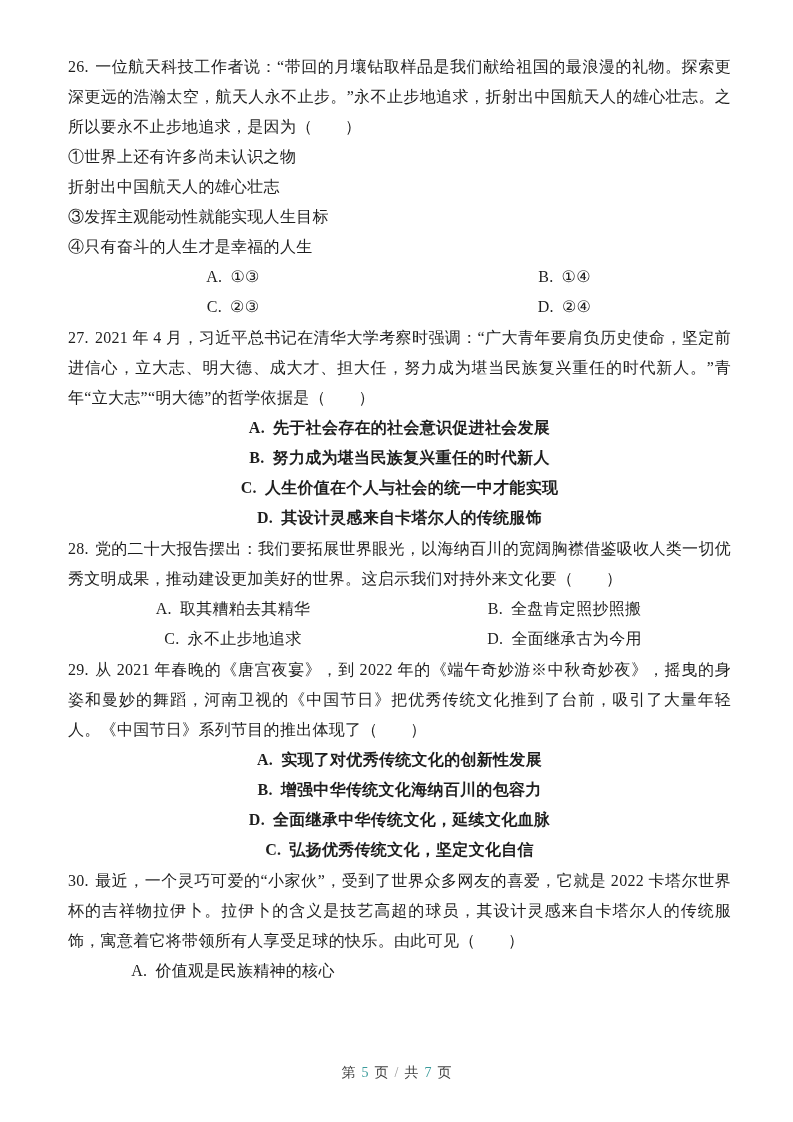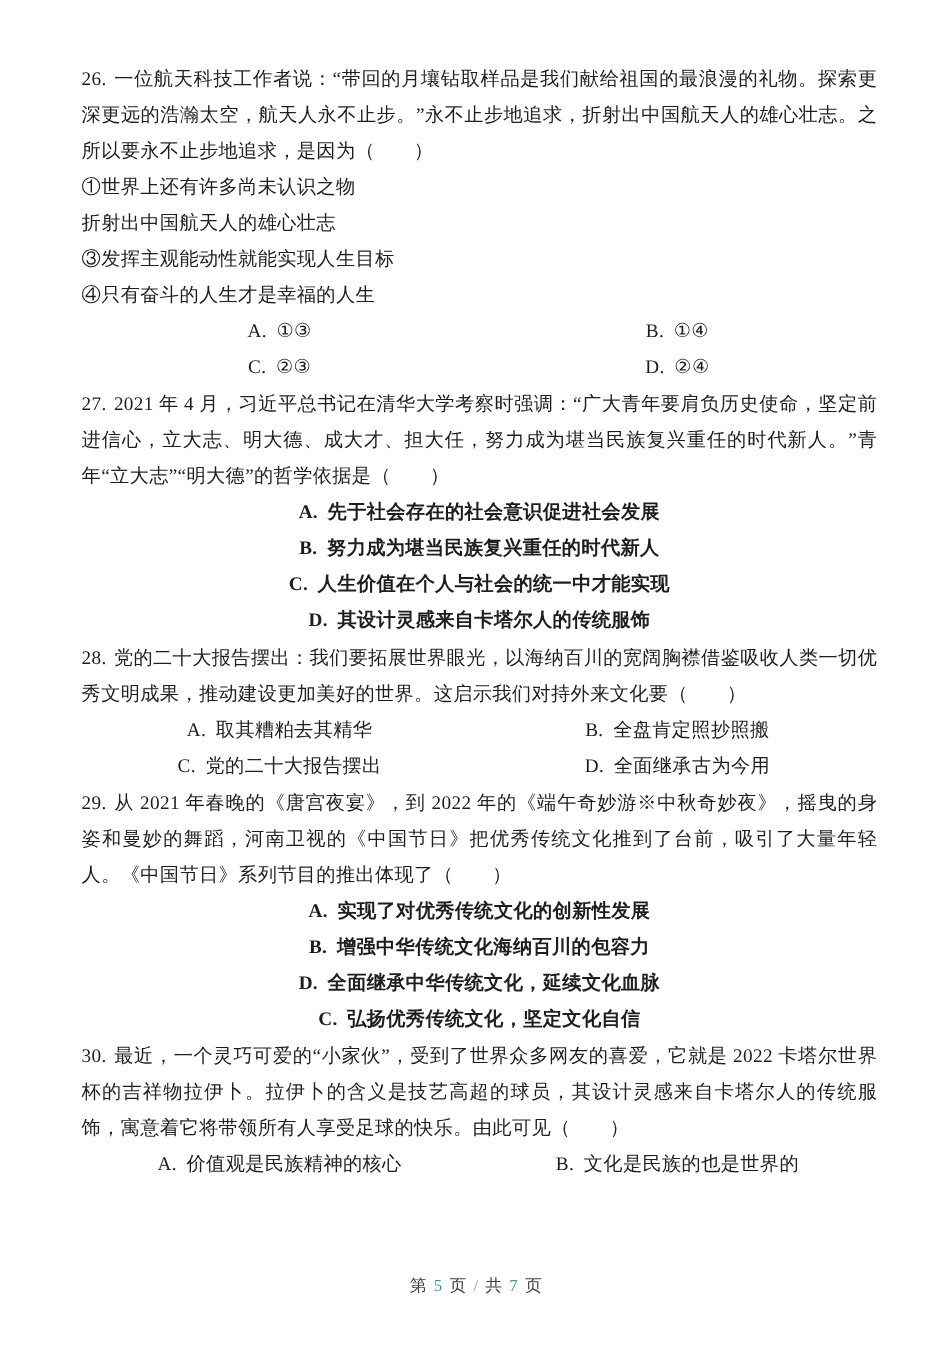--- a/index.html
+++ b/index.html
@@ -100,40 +100,39 @@
       <span class="opt"><span class="opt-label">C.</span><span class="opt-text">人生价值在个人与社会的统一中才能实现</span></span>
       <span class="opt"><span class="opt-label">D.</span><span class="opt-text">其设计灵感来自卡塔尔人的传统服饰</span></span>
     </div>
   </section>
 
   <section class="question">
     <p class="stem"><span class="qnum">28.</span><span>党的二十大报告摆出：我们要拓展世界眼光，以海纳百川的宽阔胸襟借鉴吸收人类一切优秀文明成果，推动建设更加美好的世界。这启示我们对持外来文化要（　　）</span></p>
     <div class="opts-grid">
       <span class="opt"><span class="opt-label">A.</span><span class="opt-text">取其糟粕去其精华</span></span>
       <span class="opt"><span class="opt-label">B.</span><span class="opt-text">全盘肯定照抄照搬</span></span>
-      <span class="opt"><span class="opt-label">C.</span><span class="opt-text">党的二十大报告摆出</span></span>
+      <span class="opt"><span class="opt-label">C.</span><span class="opt-text">永不止步地追求</span></span>
       <span class="opt"><span class="opt-label">D.</span><span class="opt-text">全面继承古为今用</span></span>
     </div>
   </section>
 
   <section class="question">
     <p class="stem"><span class="qnum">29.</span><span>从 2021 年春晚的《唐宫夜宴》，到 2022 年的《端午奇妙游※中秋奇妙夜》，摇曳的身姿和曼妙的舞蹈，河南卫视的《中国节日》把优秀传统文化推到了台前，吸引了大量年轻人。《中国节日》系列节目的推出体现了（　　）</span></p>
     <div class="opts-list">
       <span class="opt"><span class="opt-label">A.</span><span class="opt-text">实现了对优秀传统文化的创新性发展</span></span>
       <span class="opt"><span class="opt-label">B.</span><span class="opt-text">增强中华传统文化海纳百川的包容力</span></span>
       <span class="opt"><span class="opt-label">D.</span><span class="opt-text">全面继承中华传统文化，延续文化血脉</span></span>
       <span class="opt"><span class="opt-label">C.</span><span class="opt-text">弘扬优秀传统文化，坚定文化自信</span></span>
     </div>
   </section>
 
   <section class="question">
     <p class="stem"><span class="qnum">30.</span><span>最近，一个灵巧可爱的“小家伙”，受到了世界众多网友的喜爱，它就是 2022 卡塔尔世界杯的吉祥物拉伊卜。拉伊卜的含义是技艺高超的球员，其设计灵感来自卡塔尔人的传统服饰，寓意着它将带领所有人享受足球的快乐。由此可见（　　）</span></p>
     <div class="opts-grid">
       <span class="opt"><span class="opt-label">A.</span><span class="opt-text">价值观是民族精神的核心</span></span>
-      <span class="opt"><span class="opt-label">B.</span><span class="opt-text">文化是民族的也是世界的</span></span>
     </div>
   </section>
 
 </div>
 
 <div class="page-footer">
   <span>第</span><span class="pagenum">5</span><span>页</span><span class="sep">/</span><span>共</span><span class="pagenum">7</span><span>页</span>
 </div>
 
 </body></html>

